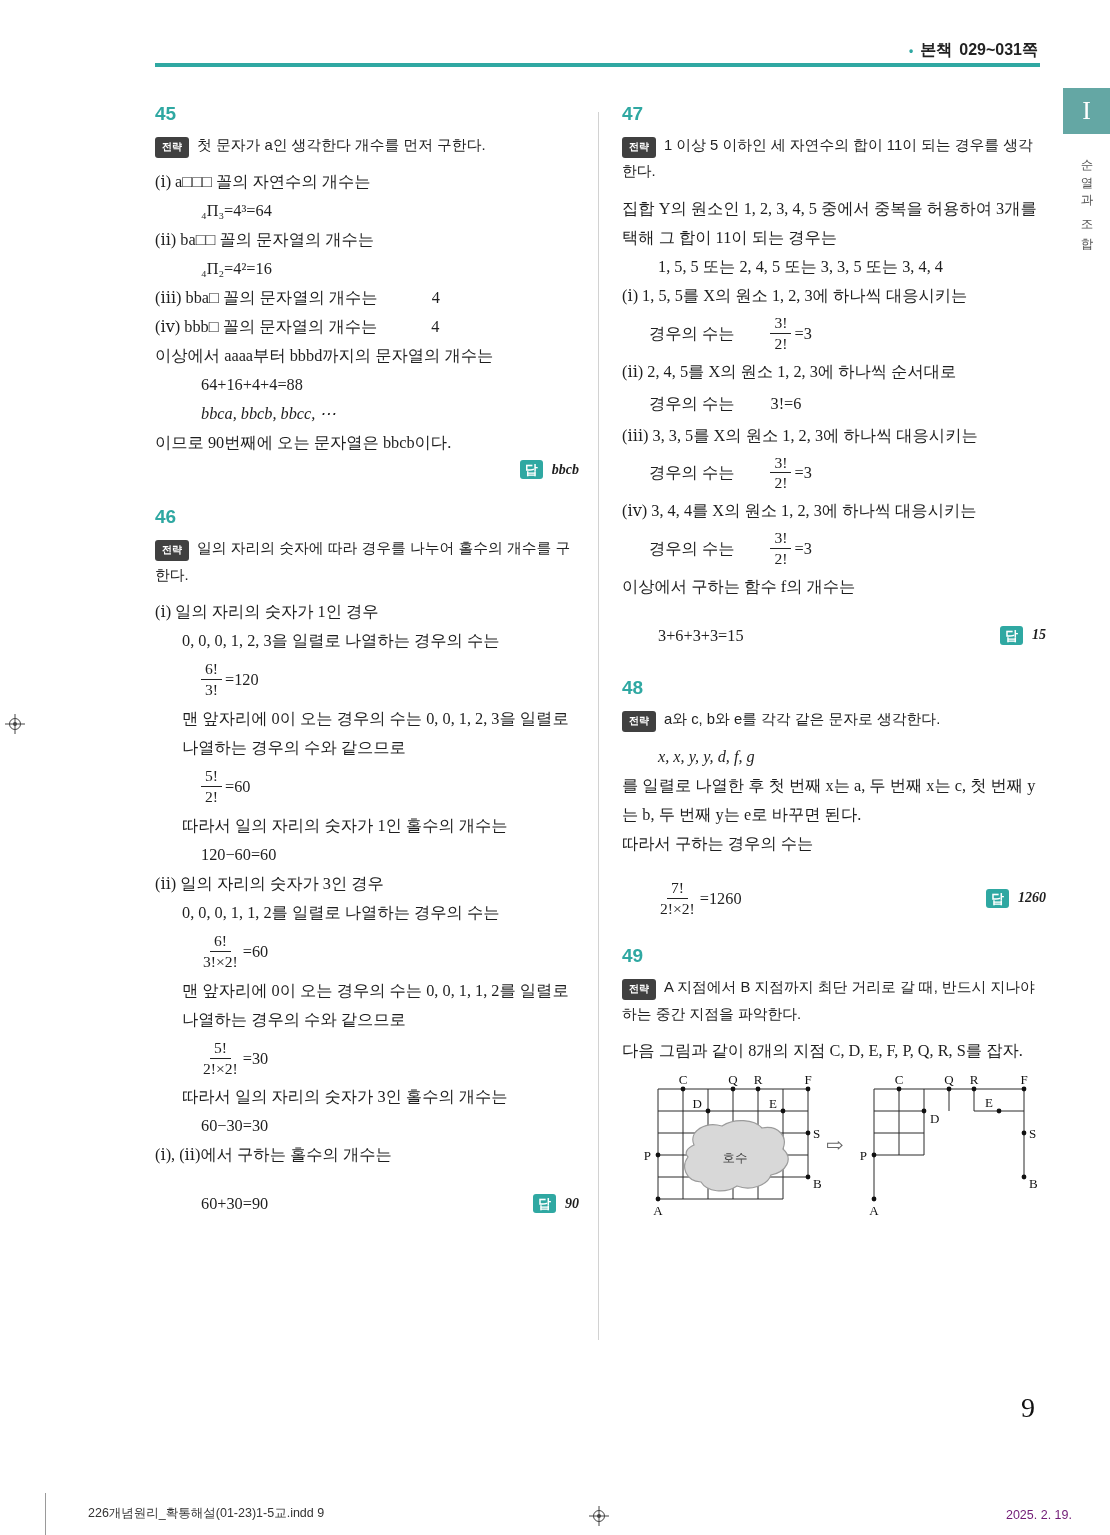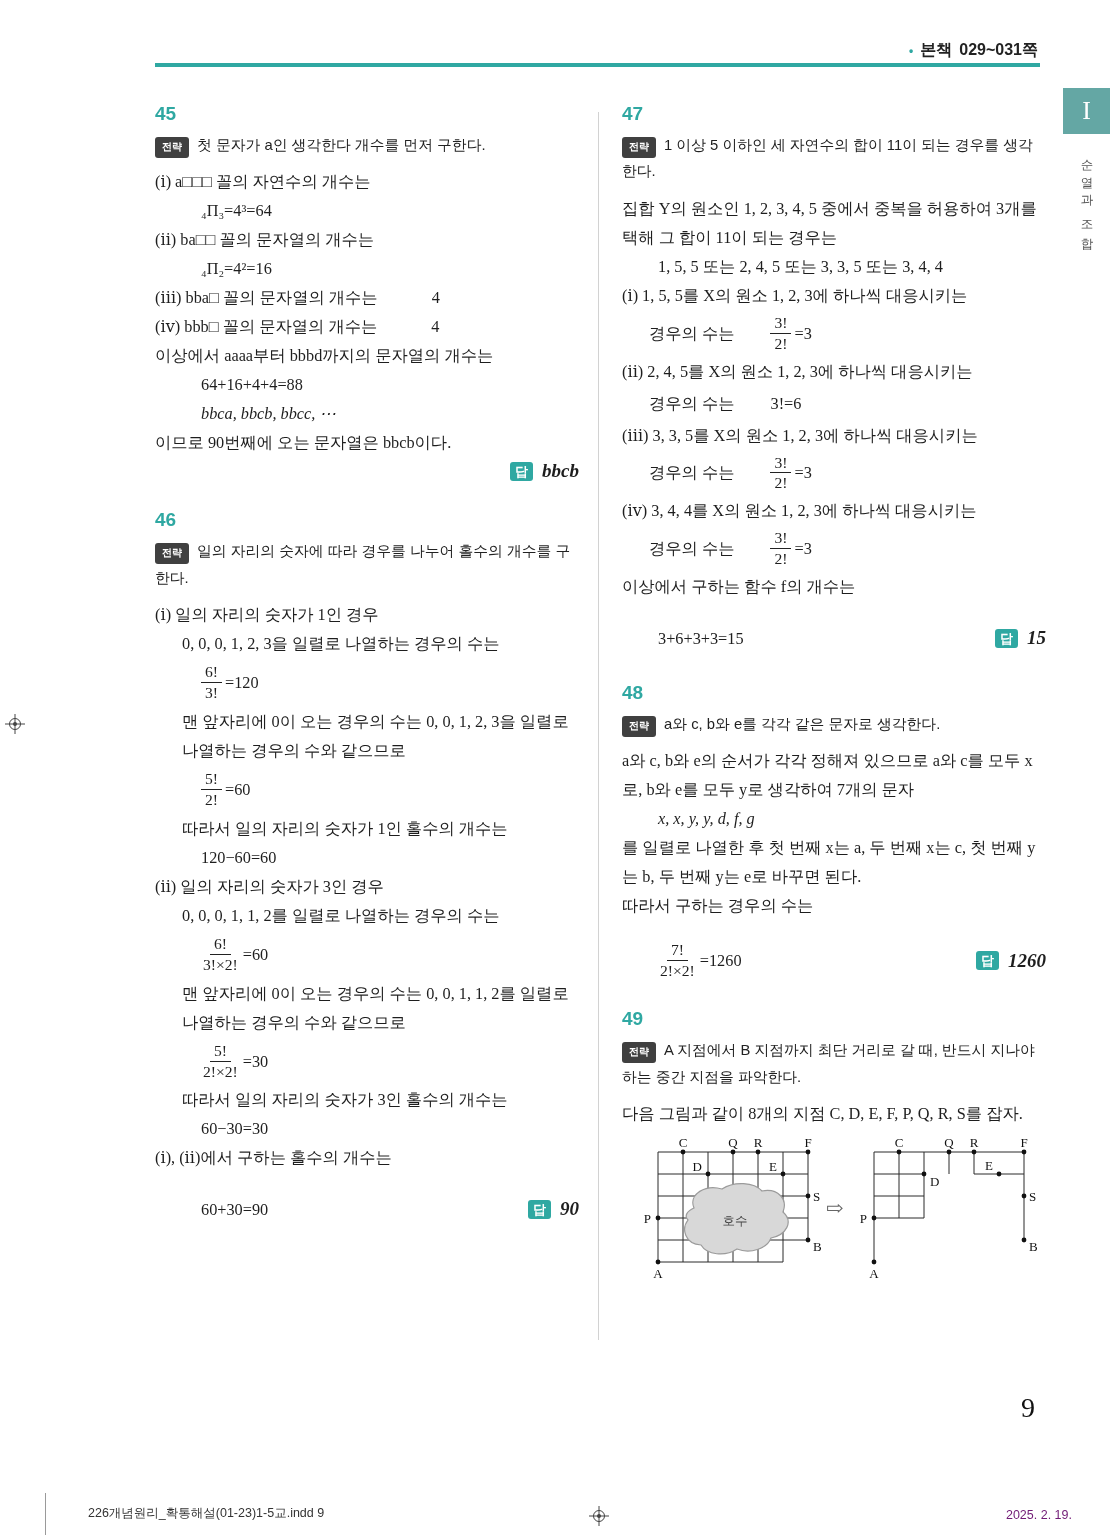--- a/index.html
+++ b/index.html
@@ -38,21 +38,21 @@
   .fnum{border-bottom:1.4px solid #222;padding:0 4px;}
   .fden{padding:0 2px;}
   .frhs{margin-left:3px;}
   .case-line{display:flex;align-items:center;margin:3px 0;padding-left:27px;font-size:16.3px;line-height:1.78;}
   .case-gap{margin-left:36px;}
   .ans-row{display:flex;justify-content:flex-end;align-items:center;gap:9px;margin:3px 0;}
   .flex-between{display:flex;justify-content:space-between;align-items:center;margin-top:20px;}
   .ansinline{display:inline-flex;align-items:center;gap:9px;}
   .abadge{display:inline-block;background:#2fa8a2;color:#fff;font-family:"Liberation Sans","DejaVu Sans",sans-serif;
         font-weight:bold;font-size:13px;padding:3px 5px;border-radius:3px;line-height:1;}
-  .aval{font-weight:bold;font-size:19px;font-style:italic;}
+  .aval{font-weight:bold;font-size:14px;font-style:italic;}
   
   .fig{margin-top:10px;}
   
   .pageno{position:absolute;left:1021px;top:1392px;font-size:28px;color:#111;}
   .footer-left{position:absolute;left:62px;bottom:13px;font-family:"Liberation Sans","DejaVu Sans",sans-serif;
         font-size:12.5px;color:#333;margin-left:26px;}
   .footer-right{position:absolute;right:38px;bottom:13px;font-family:"Liberation Sans","DejaVu Sans",sans-serif;
         font-size:12.5px;color:#701a75;}
   .reg-left{position:absolute;left:4px;top:713px;}
   .reg-bottom{position:absolute;left:588px;bottom:8px;}
@@ -172,21 +172,21 @@
       <p class="line ind15">1, 5, 5 또는 2, 4, 5 또는 3, 3, 5 또는 3, 4, 4</p>
       <p class="line">(ⅰ) 1, 5, 5를 X의 원소 1, 2, 3에 하나씩 대응시키는</p>
       <p class="case-line">
         <span>경우의 수는</span>
         <span class="frac case-gap">
             <span class="fnum">3!</span>
             <span class="fden">2!</span>
           </span>
         <span class="frhs">=3</span>
       </p>
-      <p class="line">(ⅱ) 2, 4, 5를 X의 원소 1, 2, 3에 하나씩 대응시키는</p>
+      <p class="line">(ⅱ) 2, 4, 5를 X의 원소 1, 2, 3에 하나씩 순서대로</p>
       <p class="case-line">
         <span>경우의 수는</span>
         <span class="case-gap">3!=6</span>
       </p>
       <p class="line">(ⅲ) 3, 3, 5를 X의 원소 1, 2, 3에 하나씩 대응시키는</p>
       <p class="case-line">
         <span>경우의 수는</span>
         <span class="frac case-gap">
             <span class="fnum">3!</span>
             <span class="fden">2!</span>
@@ -210,21 +210,20 @@
           <span class="aval">15</span>
         </span>
       </p>
     </section>
 
     <section class="problem">
       <h2 class="pnum">48</h2>
       <p class="strategy">
         <span class="sbadge">전략</span><span>a와 c, b와 e를 각각 같은 문자로 생각한다.</span>
       </p>
-      <p class="line">a와 c, b와 e의 순서가 각각 정해져 있으므로 a와 c를 모두 x로, b와 e를 모두 y로 생각하여 7개의 문자</p>
       <p class="line ind15 it">x, x, y, y, d, f, g</p>
       <p class="line">를 일렬로 나열한 후 첫 번째 x는 a, 두 번째 x는 c, 첫 번째 y는 b, 두 번째 y는 e로 바꾸면 된다.</p>
       <p class="line">따라서 구하는 경우의 수는</p>
       <p class="line frac-line ind15 flex-between">
         <span style="display:inline-flex;align-items:center;">
           <span class="frac">
               <span class="fnum">7!</span>
               <span class="fden">2!×2!</span>
             </span>
           <span class="frhs">=1260</span>

